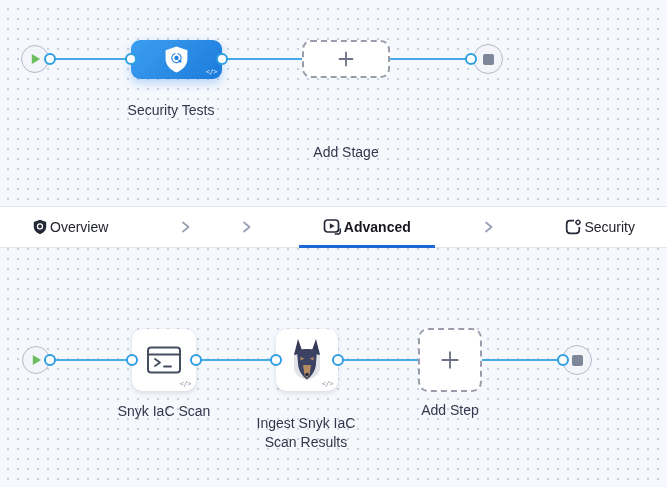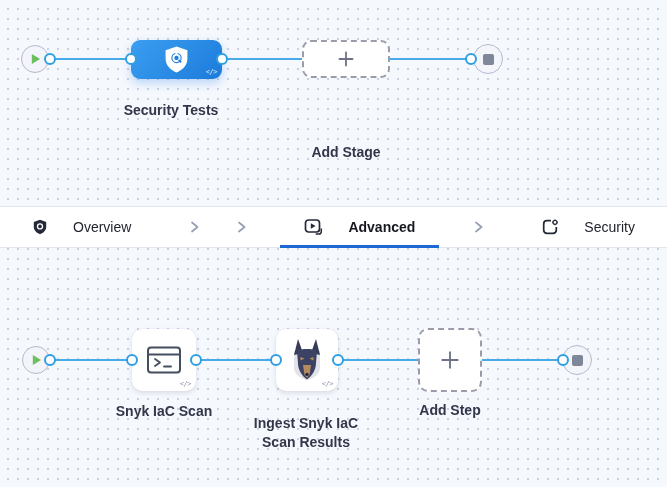--- a/index.html
+++ b/index.html
@@ -31,28 +31,28 @@
     z-index:4;cursor:pointer;}
   
   .step-card{position:absolute;width:64px;height:62px;border-radius:10px;
     background:#fff;box-shadow:0 2px 5px rgba(96,97,112,.18),0 0 1px rgba(40,41,61,.1);
     display:flex;align-items:center;justify-content:center;z-index:4;cursor:pointer;}
   .code-glyph{position:absolute;right:5px;bottom:2px;
     font-family:"DejaVu Sans Mono",monospace;font-size:7px;line-height:10px;
     color:#9094A6;letter-spacing:-0.5px;}
   .code-glyph.on-blue{color:rgba(255,255,255,.85);}
   
-  .node-label{position:absolute;font-size:14px;line-height:19px;font-weight:700;
+  .node-label{position:absolute;font-size:14px;line-height:19px;font-weight:400;
     color:#34374a;text-align:center;z-index:2;}
   
   .tabbar{position:absolute;left:0;top:206px;width:667px;height:42px;
     background:#fff;border-top:1px solid #e4e6ee;border-bottom:1px solid #e4e6ee;
     box-sizing:border-box;display:flex;align-items:stretch;
     justify-content:space-between;padding:0 8px;z-index:8;}
-  .tab{display:flex;align-items:center;gap:25px;padding:0 24px;position:relative;
+  .tab{display:flex;align-items:center;gap:2px;padding:0 24px;position:relative;
     cursor:pointer;}
   .tab-label{font-size:14px;color:#23252f;font-weight:500;}
   .tab.active .tab-label{font-weight:700;color:#17181f;}
   .tab.active::after{content:"";position:absolute;left:0;right:0;bottom:-1px;
     height:3px;background:#1E68D6;}
   .tab-sep{display:flex;align-items:center;}
   svg{display:block;}
 </style>
 </head>
 <body>

